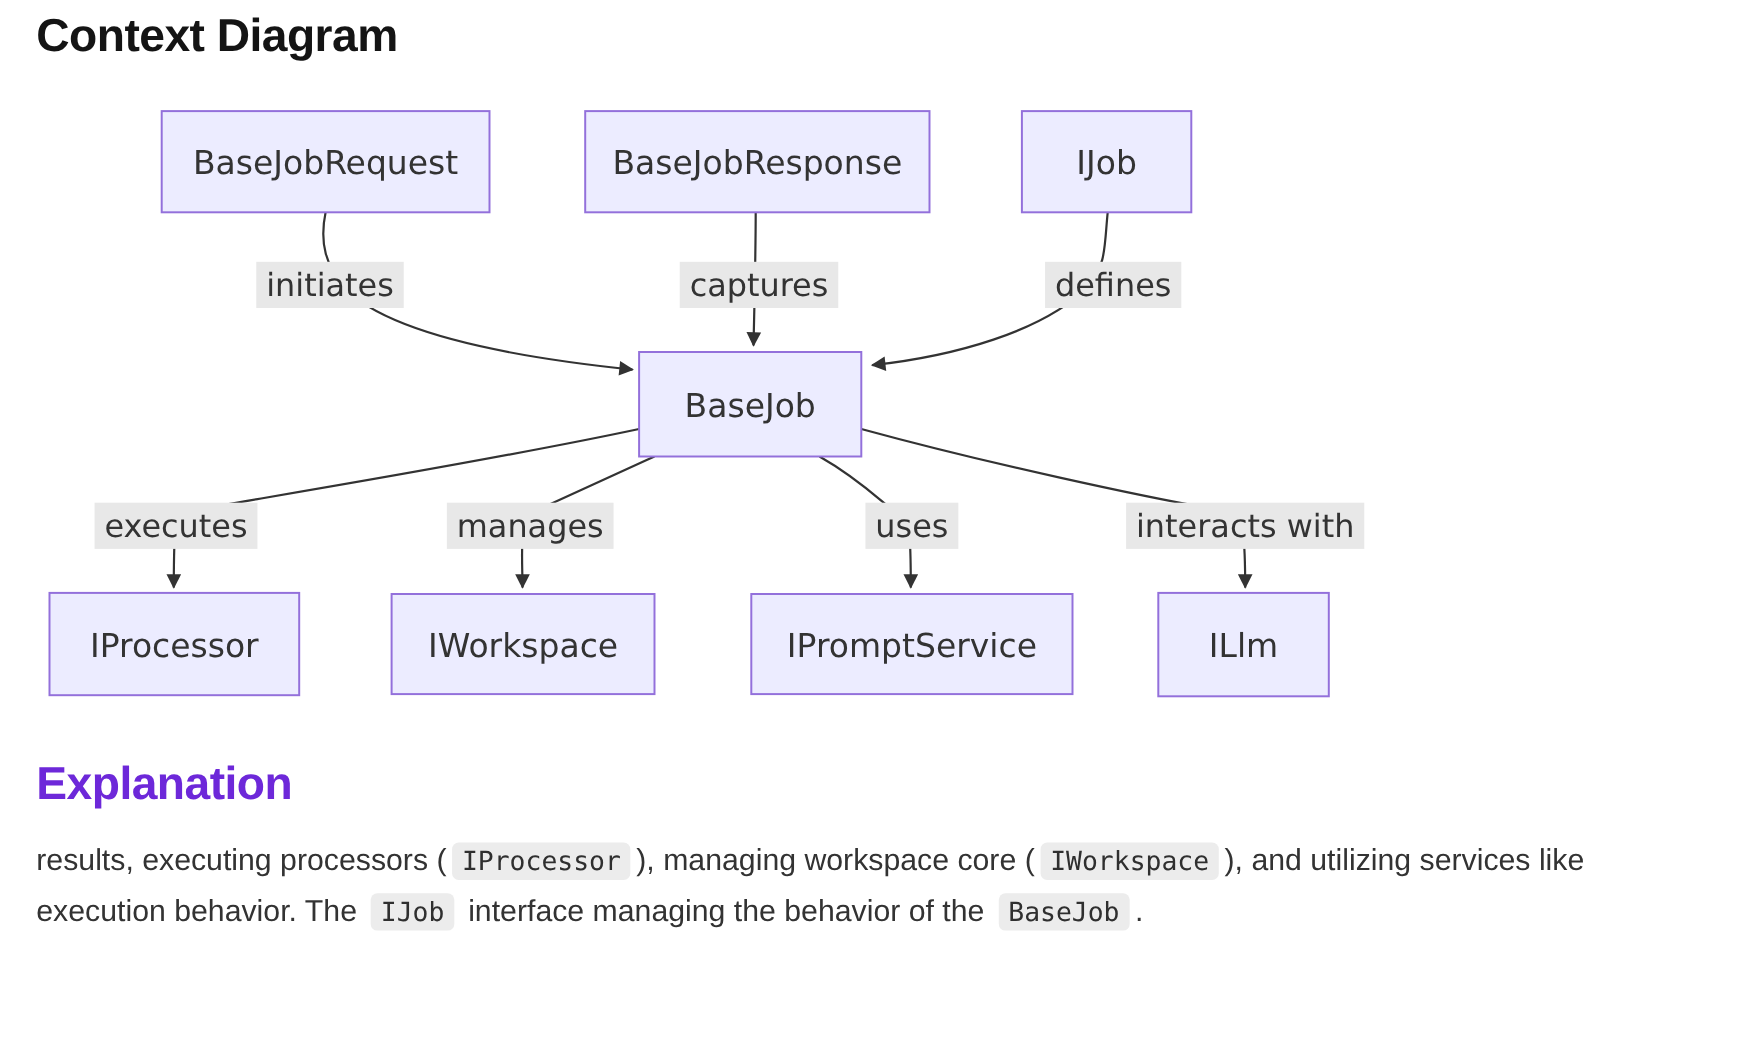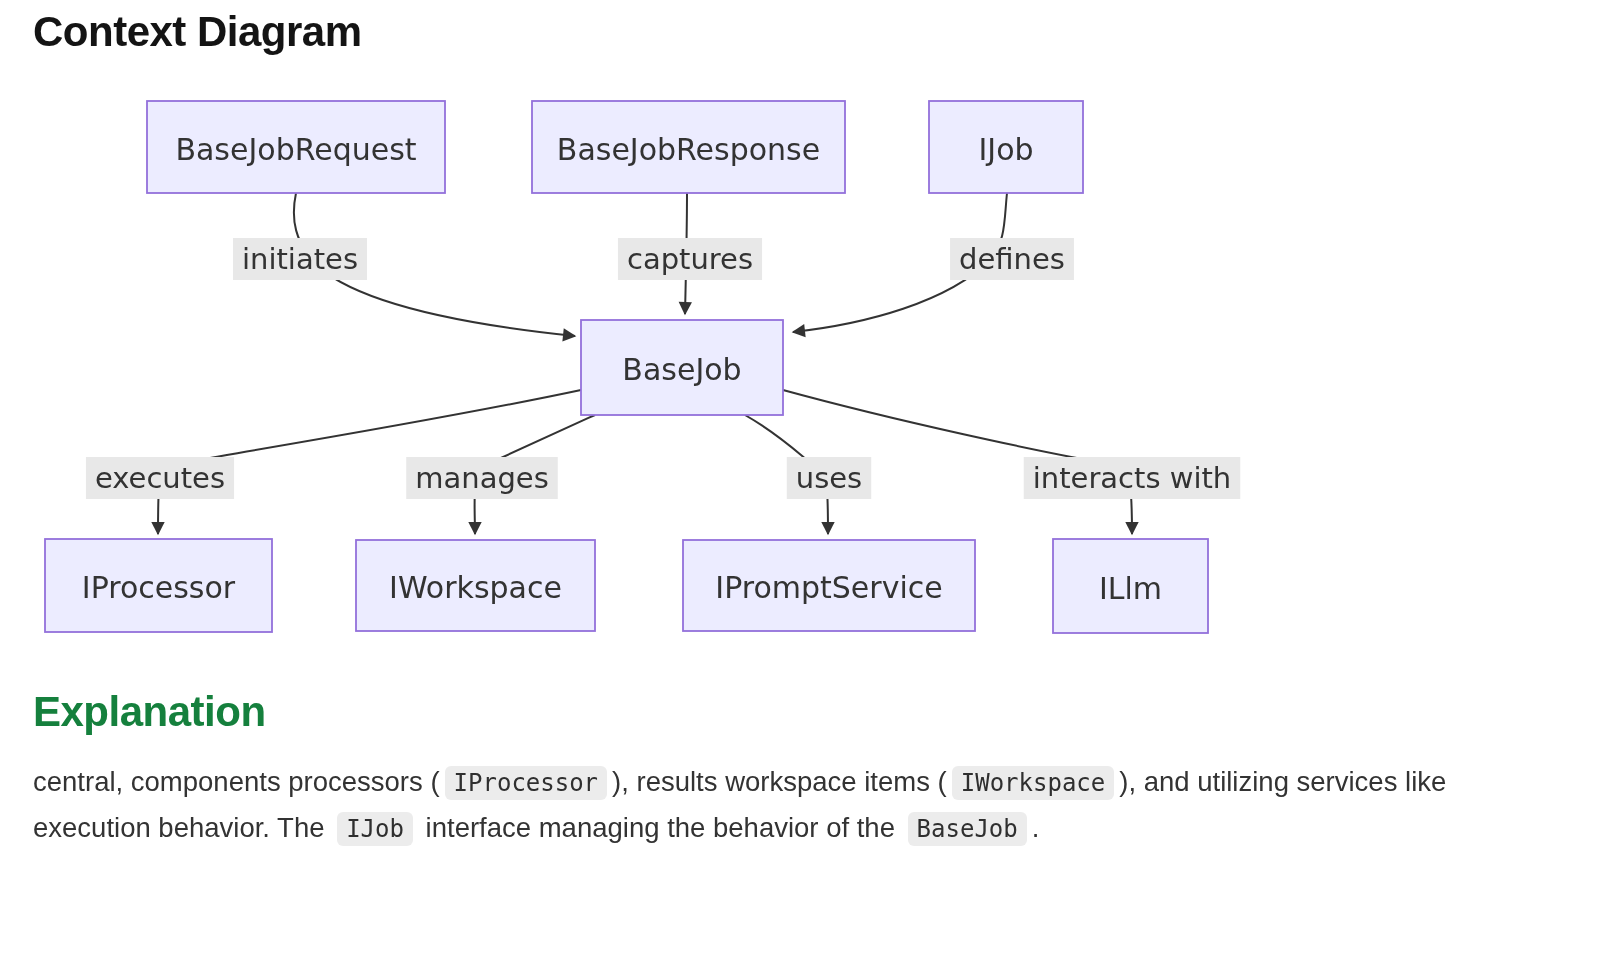--- a/index.html
+++ b/index.html
@@ -7,21 +7,21 @@
     width:1600px;height:960px;position:relative;background:#ffffff;
     font-family:"Liberation Sans",sans-serif;overflow:hidden;
   }
   .h1{
     position:absolute;left:33px;top:8px;margin:0;
     font-size:42px;font-weight:bold;color:#141414;letter-spacing:-0.5px;
     font-family:"Liberation Sans",sans-serif;
   }
   .h2{
     position:absolute;left:33px;top:688px;margin:0;
-    font-size:42px;font-weight:bold;color:#15803d;letter-spacing:-0.5px;
+    font-size:42px;font-weight:bold;color:#6d28d9;letter-spacing:-0.5px;
   }
   #diagram-svg{position:absolute;left:0;top:0;}
   #explanation-text{
     position:absolute;left:33px;top:760px;width:1540px;
     font-size:27.5px;color:#333333;
   }
   .pline{line-height:43.5px;white-space:nowrap;}
   .chip{
     font-family:"DejaVu Sans Mono",monospace;
     font-size:24px;
@@ -116,15 +116,15 @@
         <rect x="1023.7421875" y="457" width="216.515625" height="42" fill="#e8e8e8"></rect>
         <text x="1132" y="478" text-anchor="middle" dominant-baseline="central" font-size="29" fill="#333333" font-family="&quot;DejaVu Sans&quot;, sans-serif">interacts with</text>
       </g>
       <g></g>
     </svg>
 </div>
 
 <h2 class="h2">Explanation</h2>
 
 <div id="explanation-text">
-    <div class="pline"><span>central, components processors (</span><span class="chip">IProcessor</span><span>), results workspace items (</span><span class="chip">IWorkspace</span><span>), and utilizing services like</span></div>
+    <div class="pline"><span>results, executing processors (</span><span class="chip">IProcessor</span><span>), managing workspace core (</span><span class="chip">IWorkspace</span><span>), and utilizing services like</span></div>
     <div class="pline"><span>execution behavior. The </span><span class="chip">IJob</span><span> interface managing the behavior of the </span><span class="chip">BaseJob</span><span>.</span></div>
   </div>
 
 </body></html>

